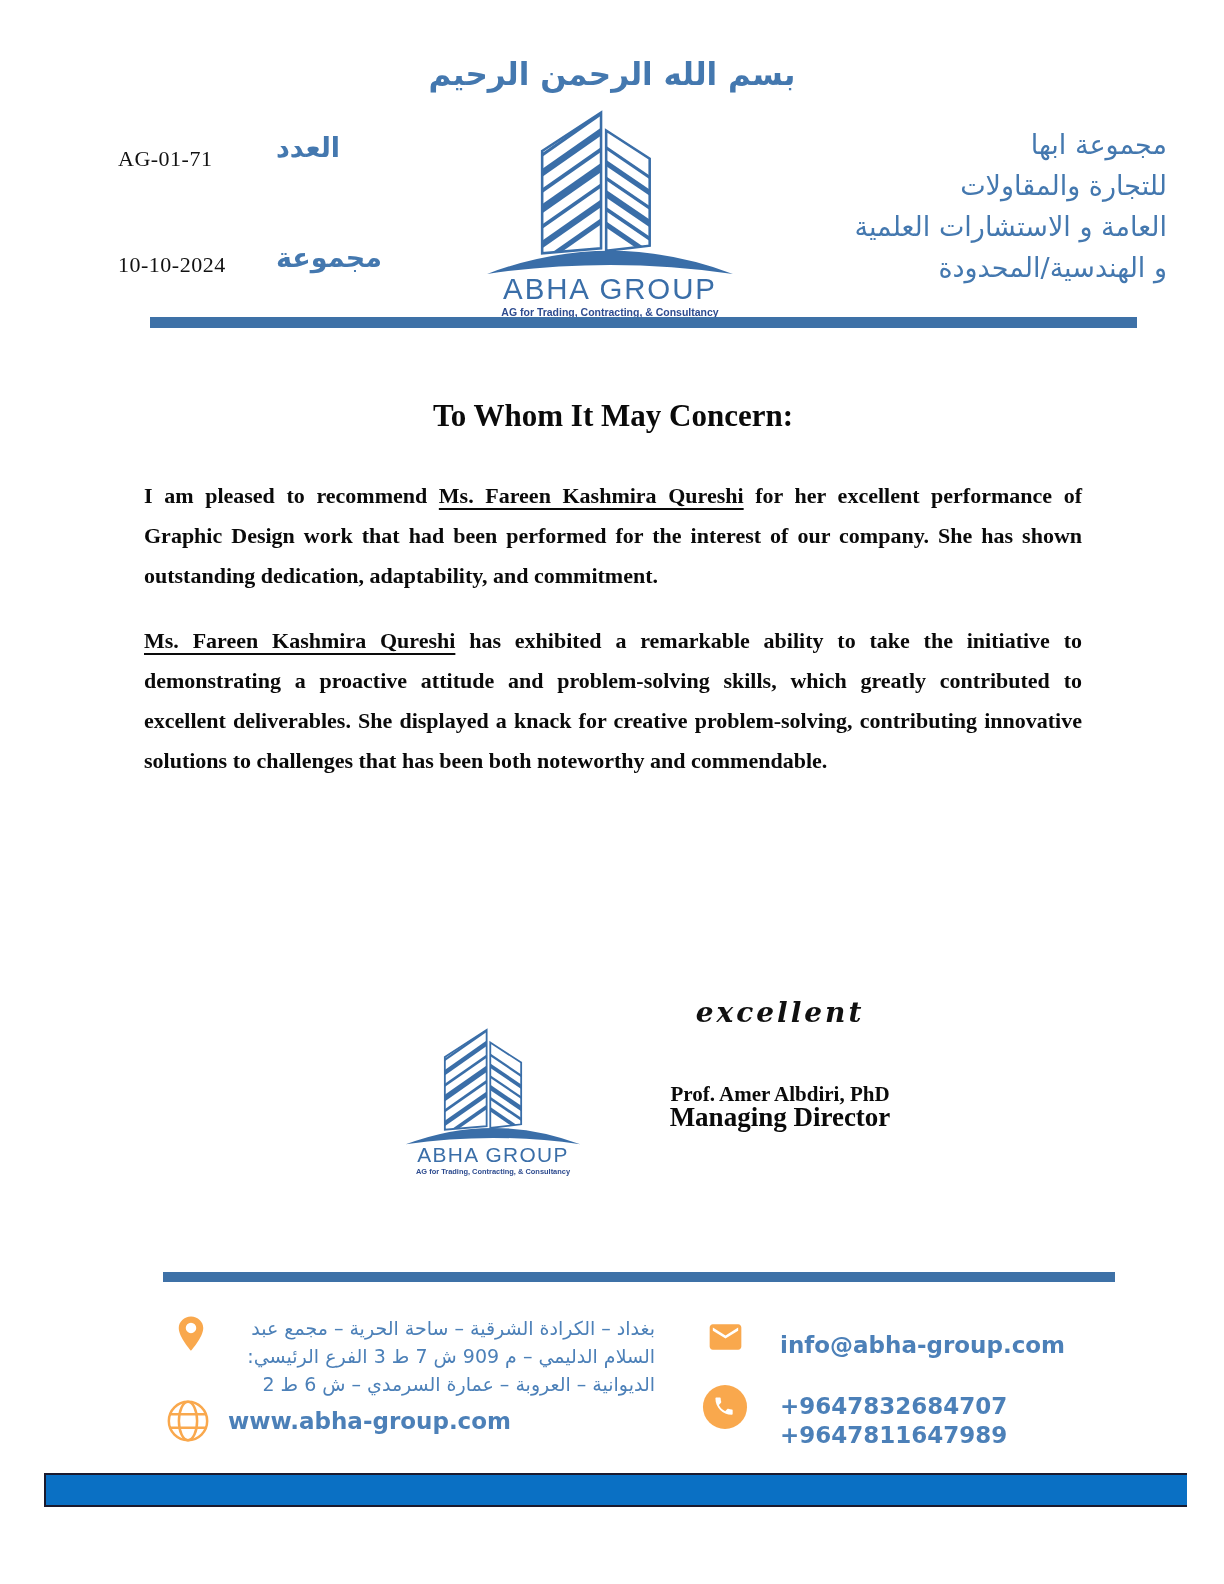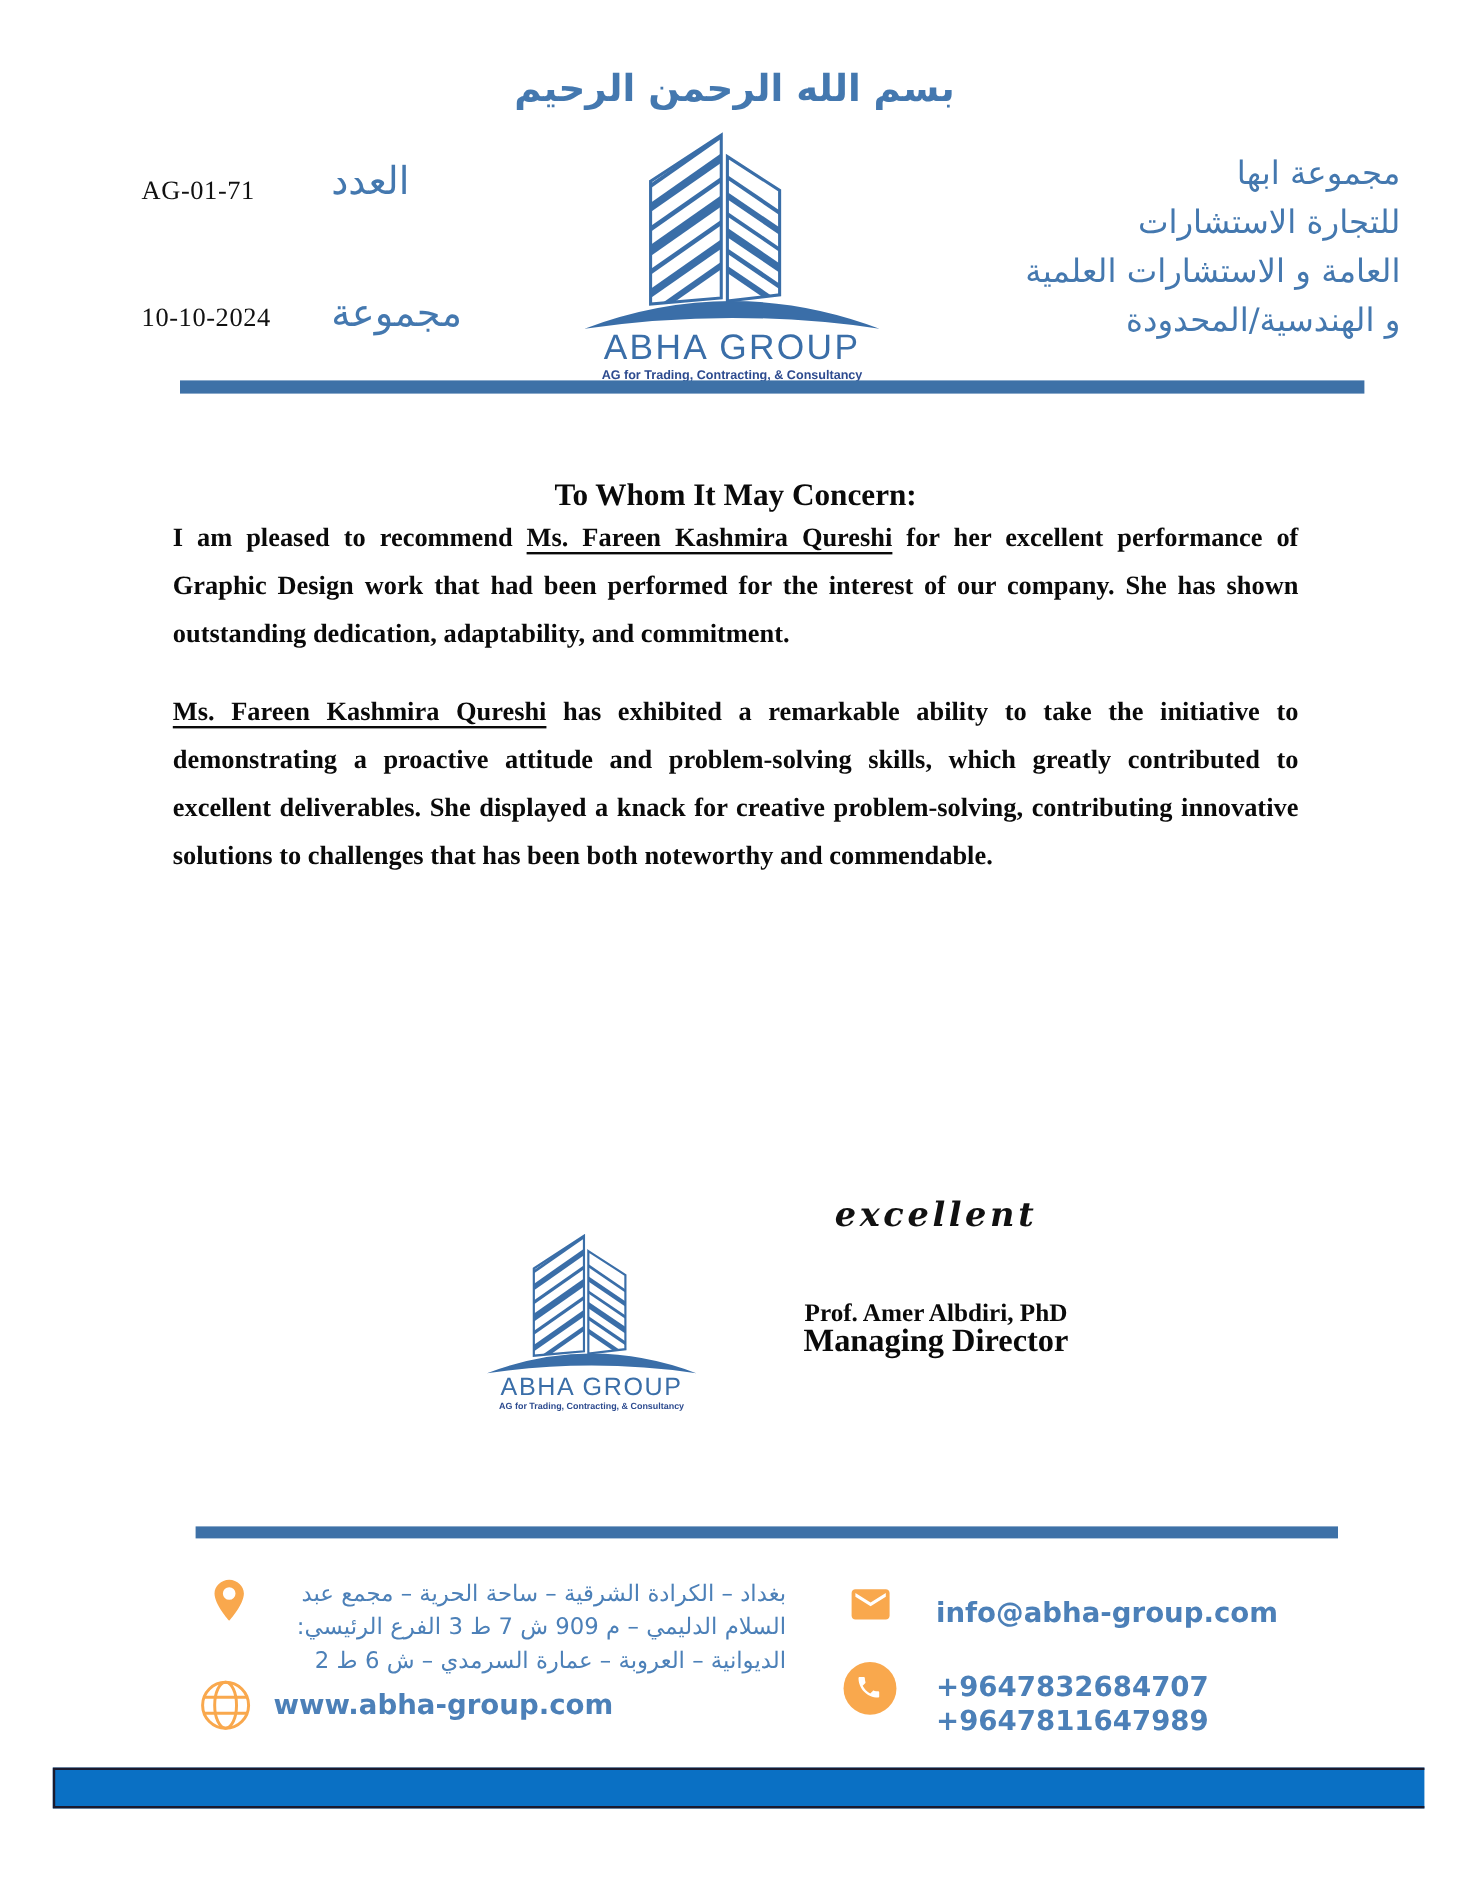--- a/index.html
+++ b/index.html
@@ -21,41 +21,42 @@
     font-family: "DejaVu Sans", sans-serif;
     font-size: 31px; font-weight: 600; color: #4478af;
   }
   .ref-value, .date-value {
     font-family: "Liberation Serif", "DejaVu Serif", serif;
     font-size: 22px; color: #111111; letter-spacing: 0.5px;
   }
   .ar-label {
     direction: rtl;
     font-family: "DejaVu Sans", sans-serif;
-    font-size: 32px; font-weight: 400; color: #4478af;
+    font-size: 27px; font-weight: 700; color: #4478af;
   }
   .company-ar {
     right: 20px; top: 124px; width: 430px;
     direction: rtl; text-align: right;
     font-family: "DejaVu Sans", sans-serif;
     font-size: 27px; font-weight: 500; color: #4478af;
     line-height: 41px;
   }
   .divider {
     background: #3e71a7;
   }
 
   
   .letter {
     left: 144px; top: 398px; width: 938px;
     font-family: "Liberation Serif", "DejaVu Serif", serif;
     color: #0a0a0a;
   }
   .salutation {
-    text-align: center; font-weight: 700; font-size: 26px;
+    text-align: center; font-weight: 700; font-size: 31px;
+    margin-bottom: 42px;
     font-family: Liberation Serif, serif;
   }
   .para {
     font-size: 22px; font-weight: 700; line-height: 40px;
     text-align: justify; margin-bottom: 25px;
   }
   .uname {
     text-decoration: underline;
     text-underline-offset: 5px;
     text-decoration-thickness: 1.5px;
@@ -143,21 +144,21 @@
         <line x1="92" y1="86" x2="136" y2="116" stroke-width="4"></line>
       </g>
       <path d="M 4,128 Q 100,92 196,128 Q 100,114 4,128 Z" fill="#3a6ea8"></path>
       <text x="100" y="148" text-anchor="middle" class="logo-text" font-size="23" letter-spacing="1.5" font-weight="500" fill="#3a6ea8">ABHA GROUP</text>
       <text x="100" y="161" text-anchor="middle" class="logo-text" font-size="8.2" font-weight="700" fill="#2d4b8f">AG for Trading, Contracting, &amp; Consultancy</text>
     </svg>
   </div>
 
   <div class="abs company-ar">
     <div>مجموعة ابها</div>
-    <div>للتجارة الاستشارات</div>
+    <div>للتجارة والمقاولات</div>
     <div>العامة و الاستشارات العلمية</div>
     <div>و الهندسية/المحدودة</div>
   </div>
 
   <div class="abs divider" style="left:150px; top:317px; width:987px; height:11px;"></div>
 
   <div class="abs letter">
     <div class="salutation">To Whom It May Concern:</div>
 
     <p class="para"><span>I am pleased to recommend </span><span class="uname">Ms. Fareen Kashmira Qureshi</span><span> for her excellent performance of Graphic Design work that had been performed for the interest of our company. She has shown outstanding dedication, adaptability, and commitment.</span></p>

